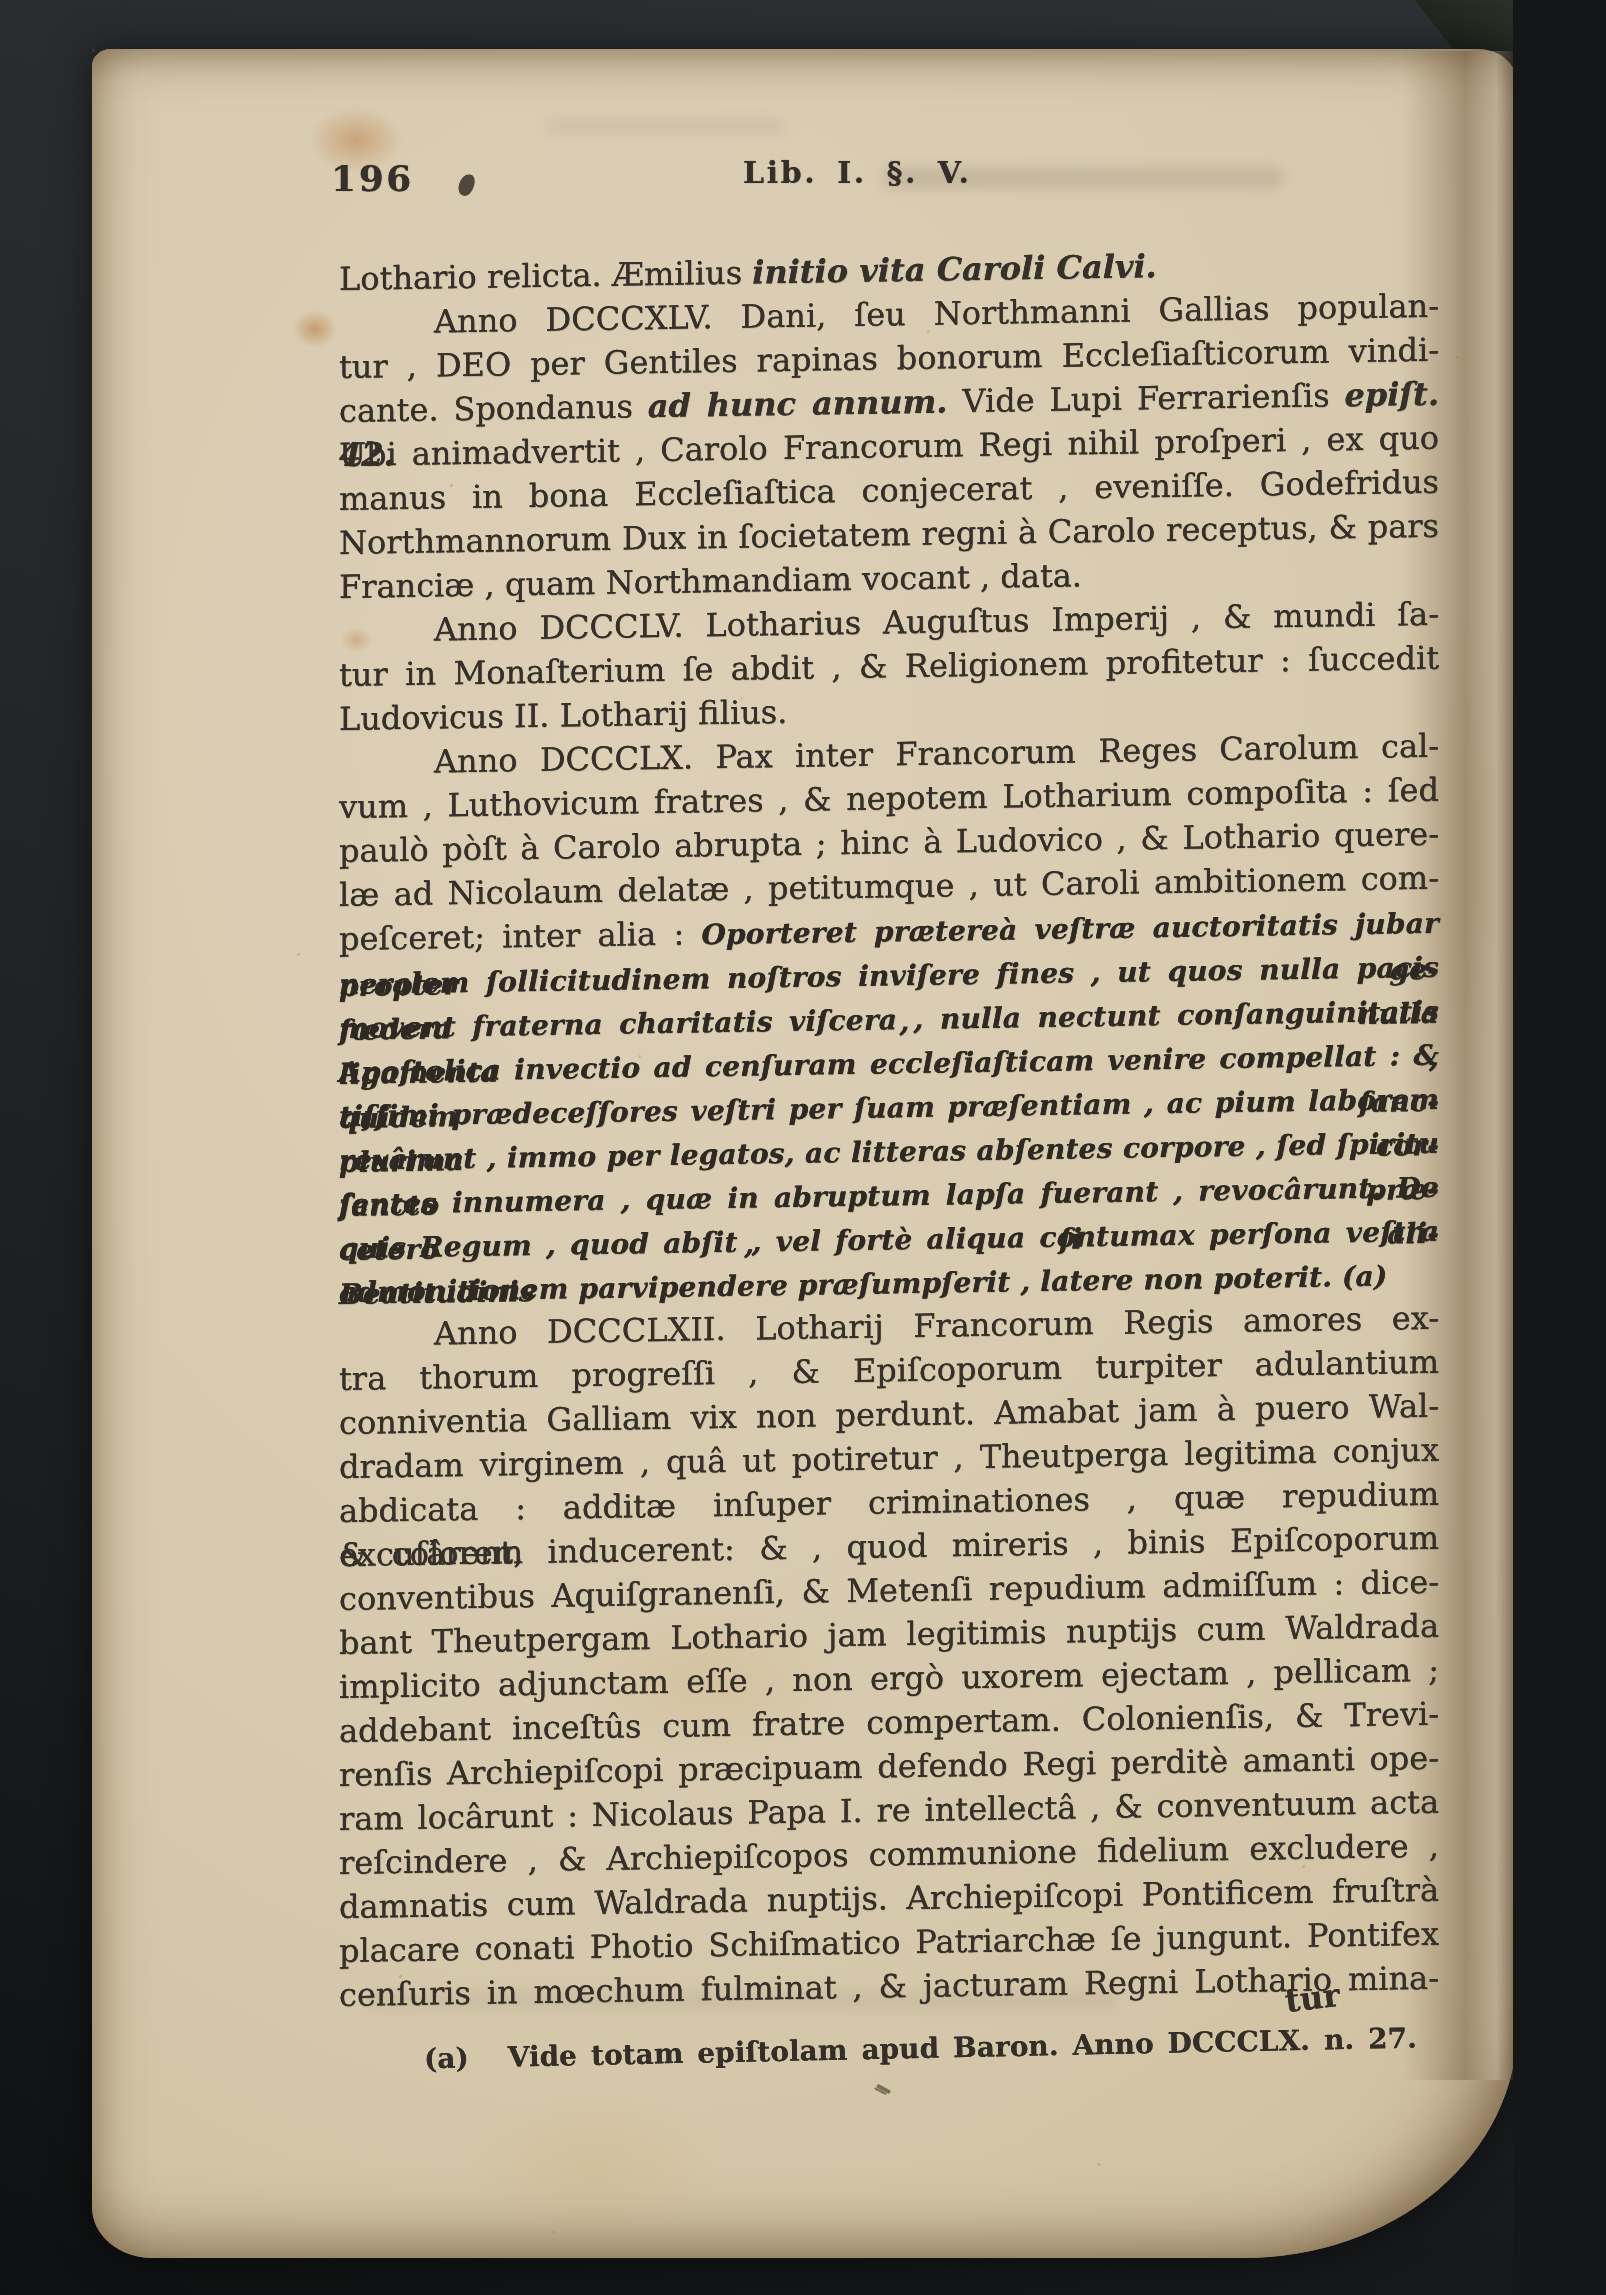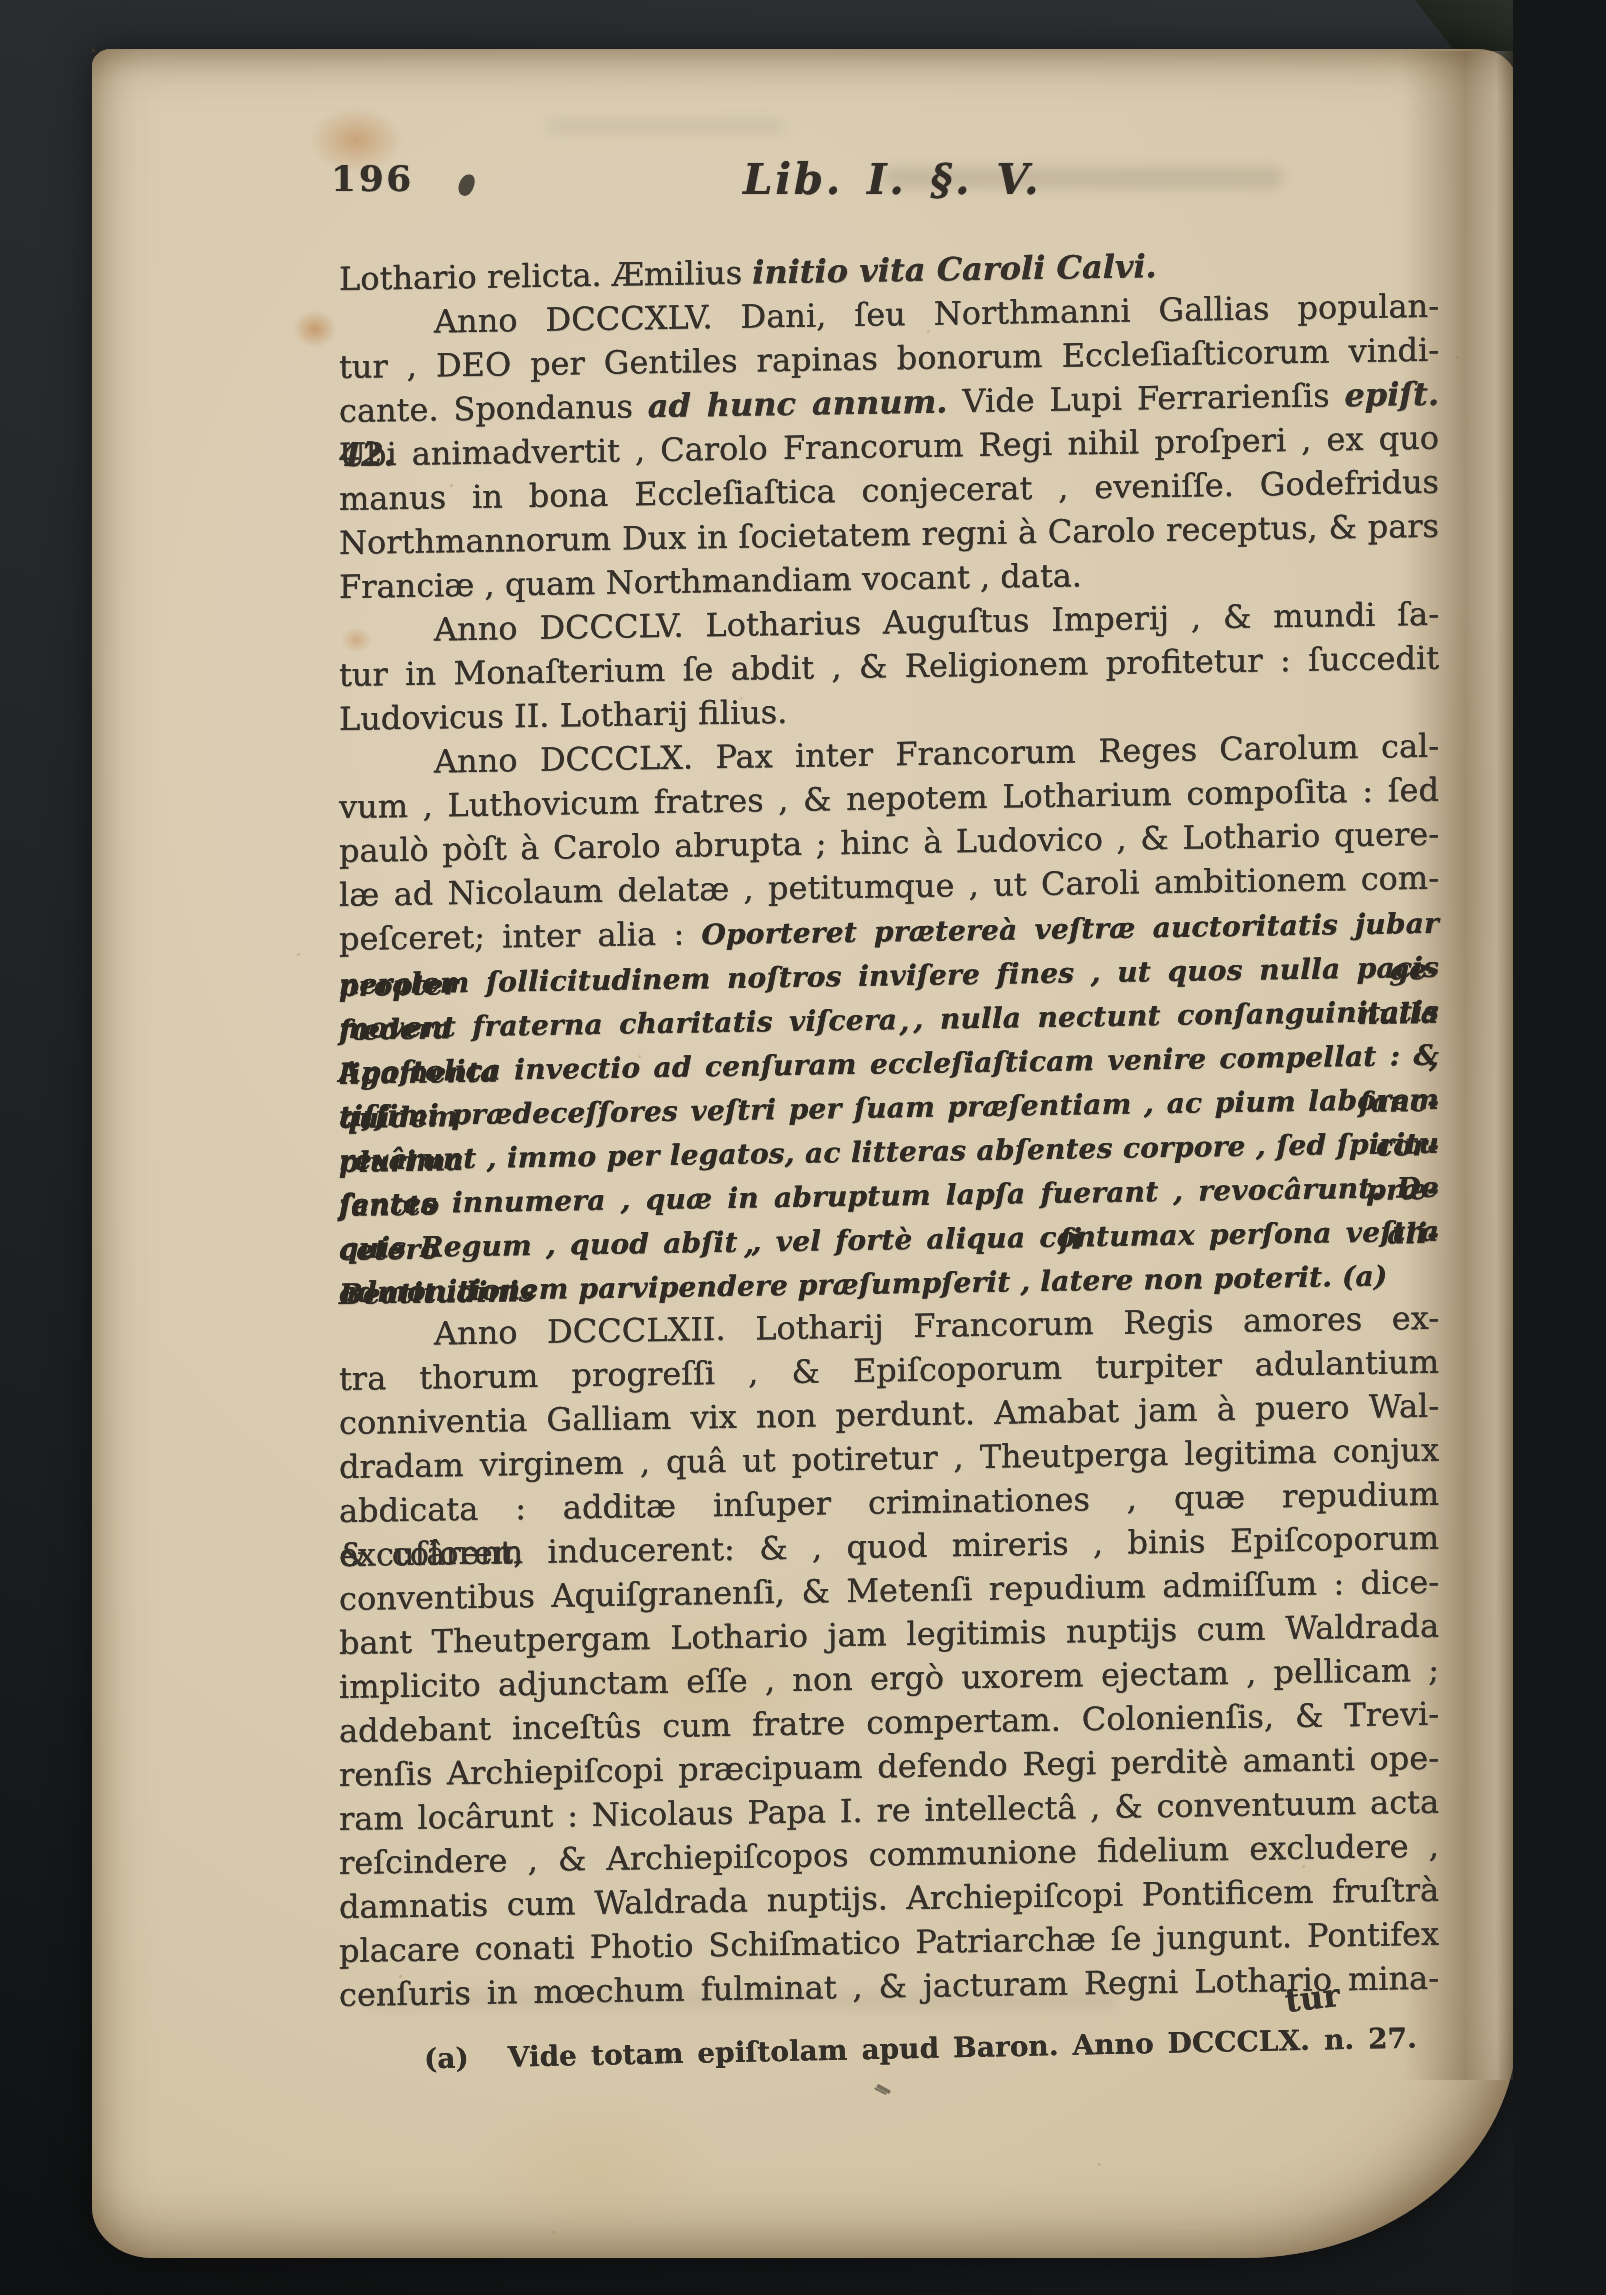--- a/index.html
+++ b/index.html
@@ -47,21 +47,21 @@
   .flecks{position:absolute;left:0;top:0;width:2.6px;height:2.6px;border-radius:50%;background:rgba(150,100,50,.28);
     box-shadow:358px 435px 0 rgba(150,100,50,.25),835px 281px 0 rgba(150,100,50,.2),1125px 750px 0 rgba(150,100,50,.25),
       546px 1006px 0 rgba(150,100,50,.2),256px 1330px 0 rgba(150,100,50,.25),1287px 1227px 0 rgba(150,100,50,.2),
       750px 1722px 0 rgba(150,100,50,.25),1006px 2114px 0 rgba(150,100,50,.22),307px 1926px 0 rgba(150,100,50,.25),
       648px 648px 0 rgba(150,100,50,.18),1210px 1816px 0 rgba(150,100,50,.22),460px 2182px 0 rgba(150,100,50,.2),
       1364px 307px 0 rgba(150,100,50,.2),205px 904px 0 rgba(150,100,50,.2),929px 1449px 0 rgba(150,100,50,.18);}
 
   
   .pagenum{position:absolute;left:331px;top:157px;font-size:36px;font-weight:bold;letter-spacing:2.6px;color:#35302a;
     text-shadow:0 0 0.9px rgba(46,42,36,.8);}
-  .runhead{position:absolute;left:743px;top:155px;font-size:42px;font-weight:bold;font-style:italic;
+  .runhead{position:absolute;left:743px;top:155px;font-size:30px;font-weight:bold;
     letter-spacing:2.6px;word-spacing:6.8px;color:#332e28;text-shadow:0 0 0.9px rgba(46,42,36,.8);}
 
   
   .textblock{position:absolute;left:339px;top:257px;width:1100px;color:#35302a;font-size:32px;
     transform:skewY(-0.9deg);transform-origin:0 0;
     text-shadow:0 0 0.5px currentColor,0.4px 0.7px 0.7px rgba(50,40,25,.3);}
   .line{line-height:44px;height:44px;text-align:justify;text-align-last:justify;white-space:normal;}
   .line.noj{text-align:left;text-align-last:left;}
   .line.ind{padding-left:95px;}
   .seg-r{font-style:normal;}

